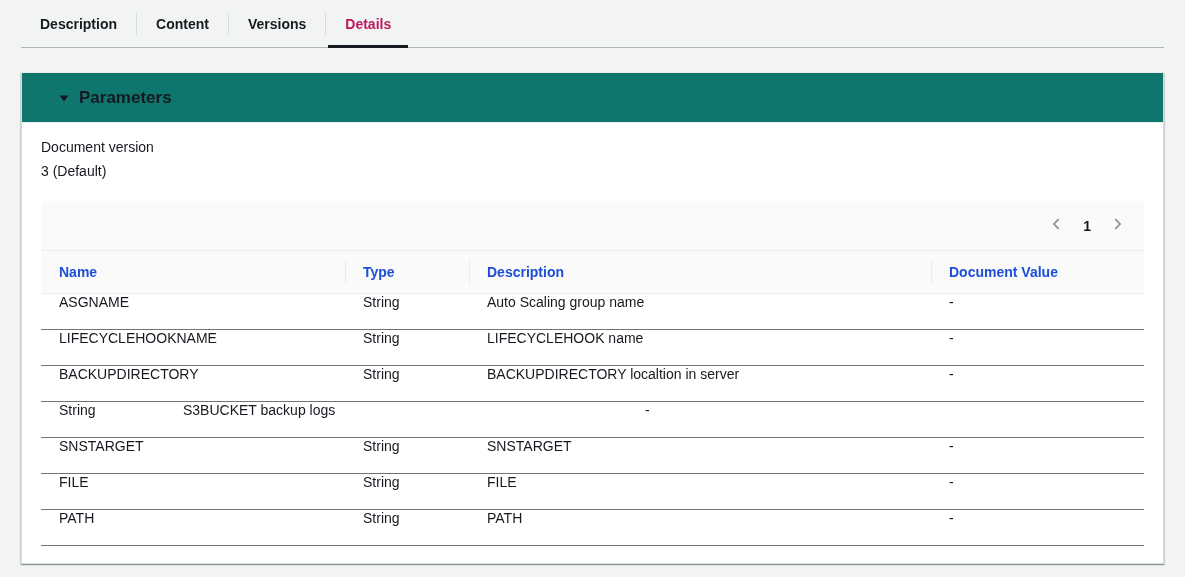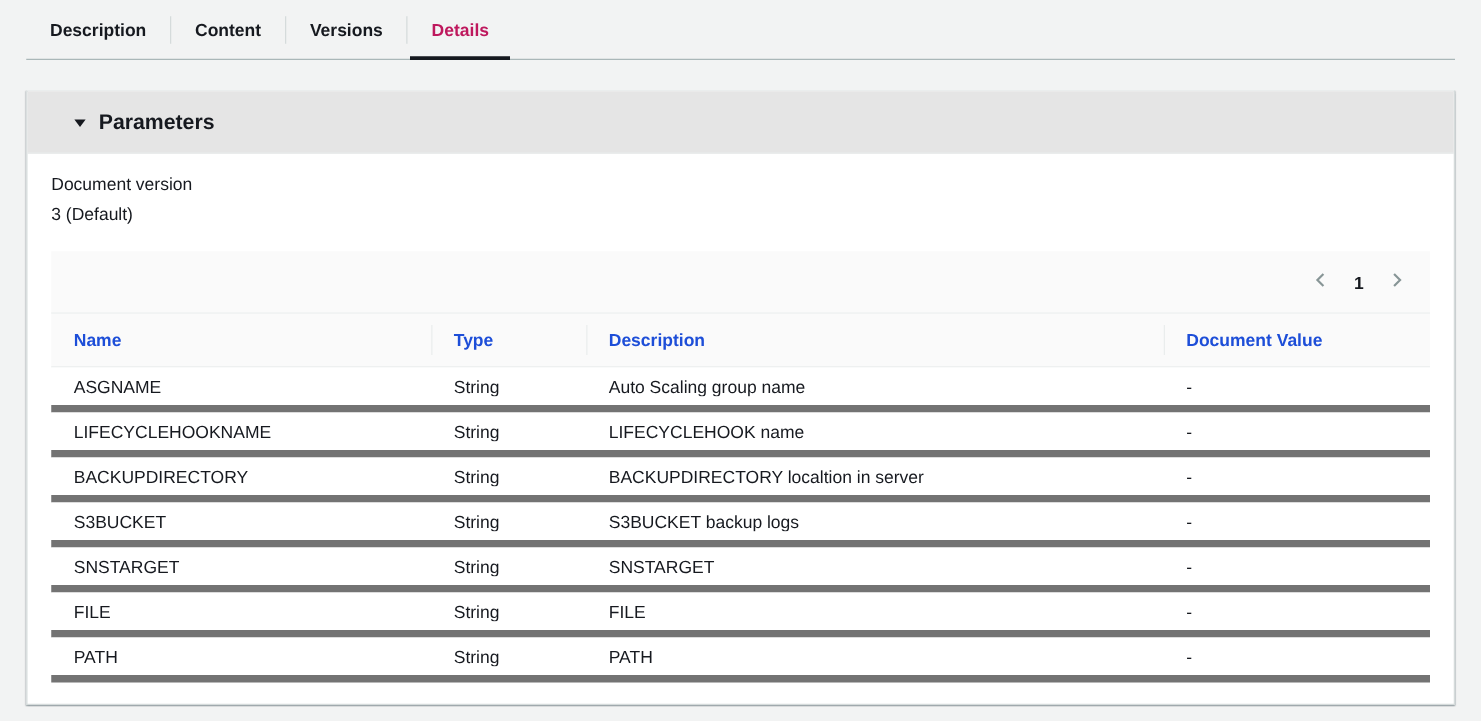--- a/index.html
+++ b/index.html
@@ -48,21 +48,21 @@
   
   .panel {
     margin: 24px 21px 0 21px;
     background: #ffffff;
     border: 1px solid #d5dbdb;
     border-top-color: #eaeded;
     box-shadow: 0 1px 1px 0 rgba(0,28,36,0.3), 1px 1px 1px 0 rgba(0,28,36,0.1), -1px 1px 1px 0 rgba(0,28,36,0.1);
     height: 492px;
   }
   .panel-header {
-    background: #e5e5e5;
+    background: #0f766e;
     height: 50px;
     display: flex;
     align-items: center;
     padding: 0 36px;
     border-bottom: 1px solid #eaeded;
     cursor: pointer;
   }
   .caret {
     width: 12px; height: 12px;
     display: inline-flex;
@@ -128,22 +128,22 @@
     background: #eaeded;
   }
   .col-name { width: 304px; flex: none; }
   .col-type { width: 124px; flex: none; }
   .col-desc { width: 462px; flex: none; }
   .col-default { flex: 1; }
 
   .trow {
     display: flex;
     height: 36px;
-    align-items: center;
-    border-bottom: 6px solid #737373;
+    align-items: flex-start;
+    border-bottom: 1px solid #737373;
     background: #ffffff;
   }
   .td { padding-left: 18px; color: #16191f; overflow: hidden; white-space: nowrap; }
 </style>
 </head>
 <body>
 
 <div class="tab-bar">
   <div class="tab">
     <span>Description</span>
@@ -216,21 +216,20 @@
         <div class="td col-desc">LIFECYCLEHOOK name</div>
         <div class="td col-default">-</div>
       </div>
       <div class="trow">
         <div class="td col-name">BACKUPDIRECTORY</div>
         <div class="td col-type">String</div>
         <div class="td col-desc">BACKUPDIRECTORY localtion in server</div>
         <div class="td col-default">-</div>
       </div>
       <div class="trow">
-        <div class="td col-name">S3BUCKET</div>
         <div class="td col-type">String</div>
         <div class="td col-desc">S3BUCKET backup logs</div>
         <div class="td col-default">-</div>
       </div>
       <div class="trow">
         <div class="td col-name">SNSTARGET</div>
         <div class="td col-type">String</div>
         <div class="td col-desc">SNSTARGET</div>
         <div class="td col-default">-</div>
       </div>

